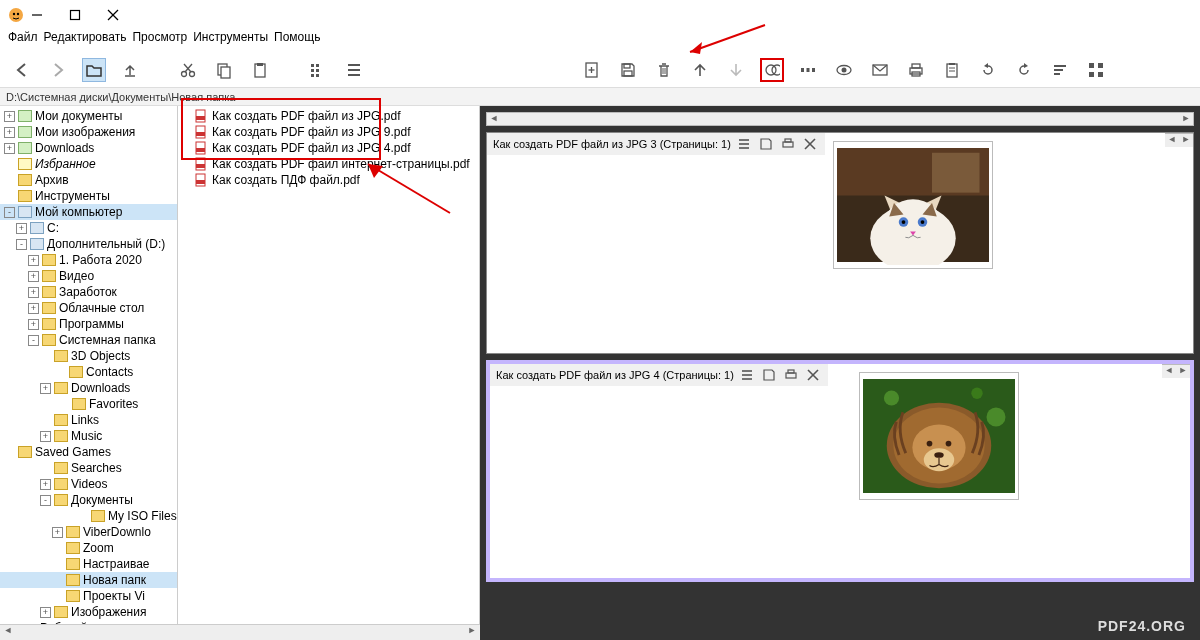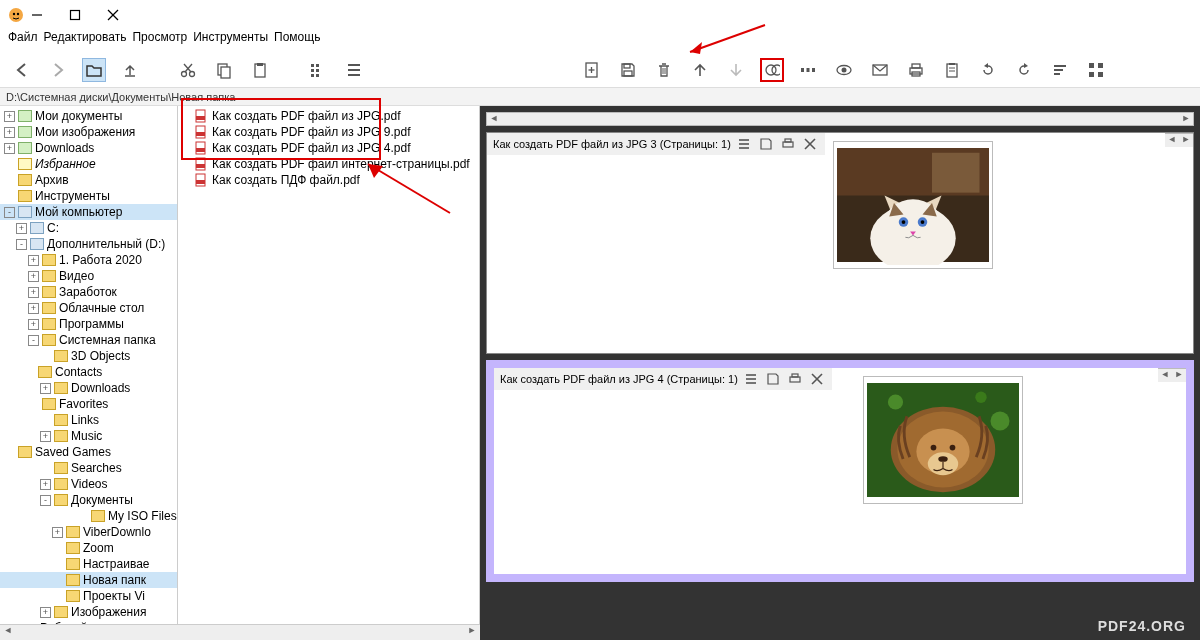--- a/index.html
+++ b/index.html
@@ -42,21 +42,21 @@
 .file-item .ficon2 { width: 14px; height: 14px; margin-right: 4px; flex-shrink: 0; display: inline-flex; align-items: center; justify-content: center; }
 .hl-box { border: 2px solid #d00; position: absolute; pointer-events: none; }
 
 .preview-area { flex: 1; background: #333; padding: 4px 6px 6px 6px; display: flex; flex-direction: column; gap: 6px; overflow: hidden; position: relative; }
 .preview-strip { background: #333; height: 16px; position: relative; }
 .preview-strip .sbar { position: absolute; bottom: 0; left: 0; right: 0; height: 14px; background: #eee; border: 1px solid #bbb; display: flex; }
 .preview-strip .sbar .sarrow { width: 14px; text-align: center; font-size: 9px; color: #666; cursor: pointer; }
 .preview-strip .sbar .strack { flex: 1; }
 
 .doc-panel { background: #fff; border: 1px solid #888; display: flex; }
-.doc-panel.selected { border: 8px solid #c4b5fd; gap: 23px; }
+.doc-panel.selected { border: 4px solid #c4b5fd; gap: 23px; }
 .doc-header { height: 22px; background: #f0f0f0; display: flex; align-items: center; padding: 0 6px; font-size: 11px; }
 .doc-header .dtitle { flex: 1; }
 .doc-header .dbtn { width: 18px; height: 18px; display: inline-flex; align-items: center; justify-content: center; color: #555; margin-left: 4px; cursor: pointer; }
 .doc-body { flex: 1; background: #fff; padding: 8px; overflow: hidden; position: relative; }
 .thumb { width: 160px; border: 1px solid #bbb; background: #fff; padding: 3px; }
 .thumb .img { width: 100%; height: 120px; }
 .doc-scroll { height: 14px; background: #eee; border-top: 1px solid #bbb; display: flex; }
 .doc-scroll .sarrow { width: 14px; text-align: center; font-size: 9px; color: #666; cursor: pointer; }
 .doc-scroll .strack { flex: 1; }
 
@@ -357,31 +357,31 @@
         <div class="tree-item" style="padding-left: 28px;">
           <span class="expander">-</span>
           <span class="ficon "></span>
           <span>Системная папка</span>
         </div>
         <div class="tree-item" style="padding-left: 40px;">
           <span class="expander none"></span>
           <span class="ficon "></span>
           <span>3D Objects</span>
         </div>
-        <div class="tree-item" style="padding-left: 24px;">
+        <div class="tree-item" style="padding-left: 55px;">
           <span class="expander none"></span>
           <span class="ficon "></span>
           <span>Contacts</span>
         </div>
         <div class="tree-item" style="padding-left: 40px;">
           <span class="expander">+</span>
           <span class="ficon "></span>
           <span>Downloads</span>
         </div>
-        <div class="tree-item" style="padding-left: 28px;">
+        <div class="tree-item" style="padding-left: 58px;">
           <span class="expander none"></span>
           <span class="ficon "></span>
           <span>Favorites</span>
         </div>
         <div class="tree-item" style="padding-left: 40px;">
           <span class="expander none"></span>
           <span class="ficon "></span>
           <span>Links</span>
         </div>
         <div class="tree-item" style="padding-left: 40px;">

